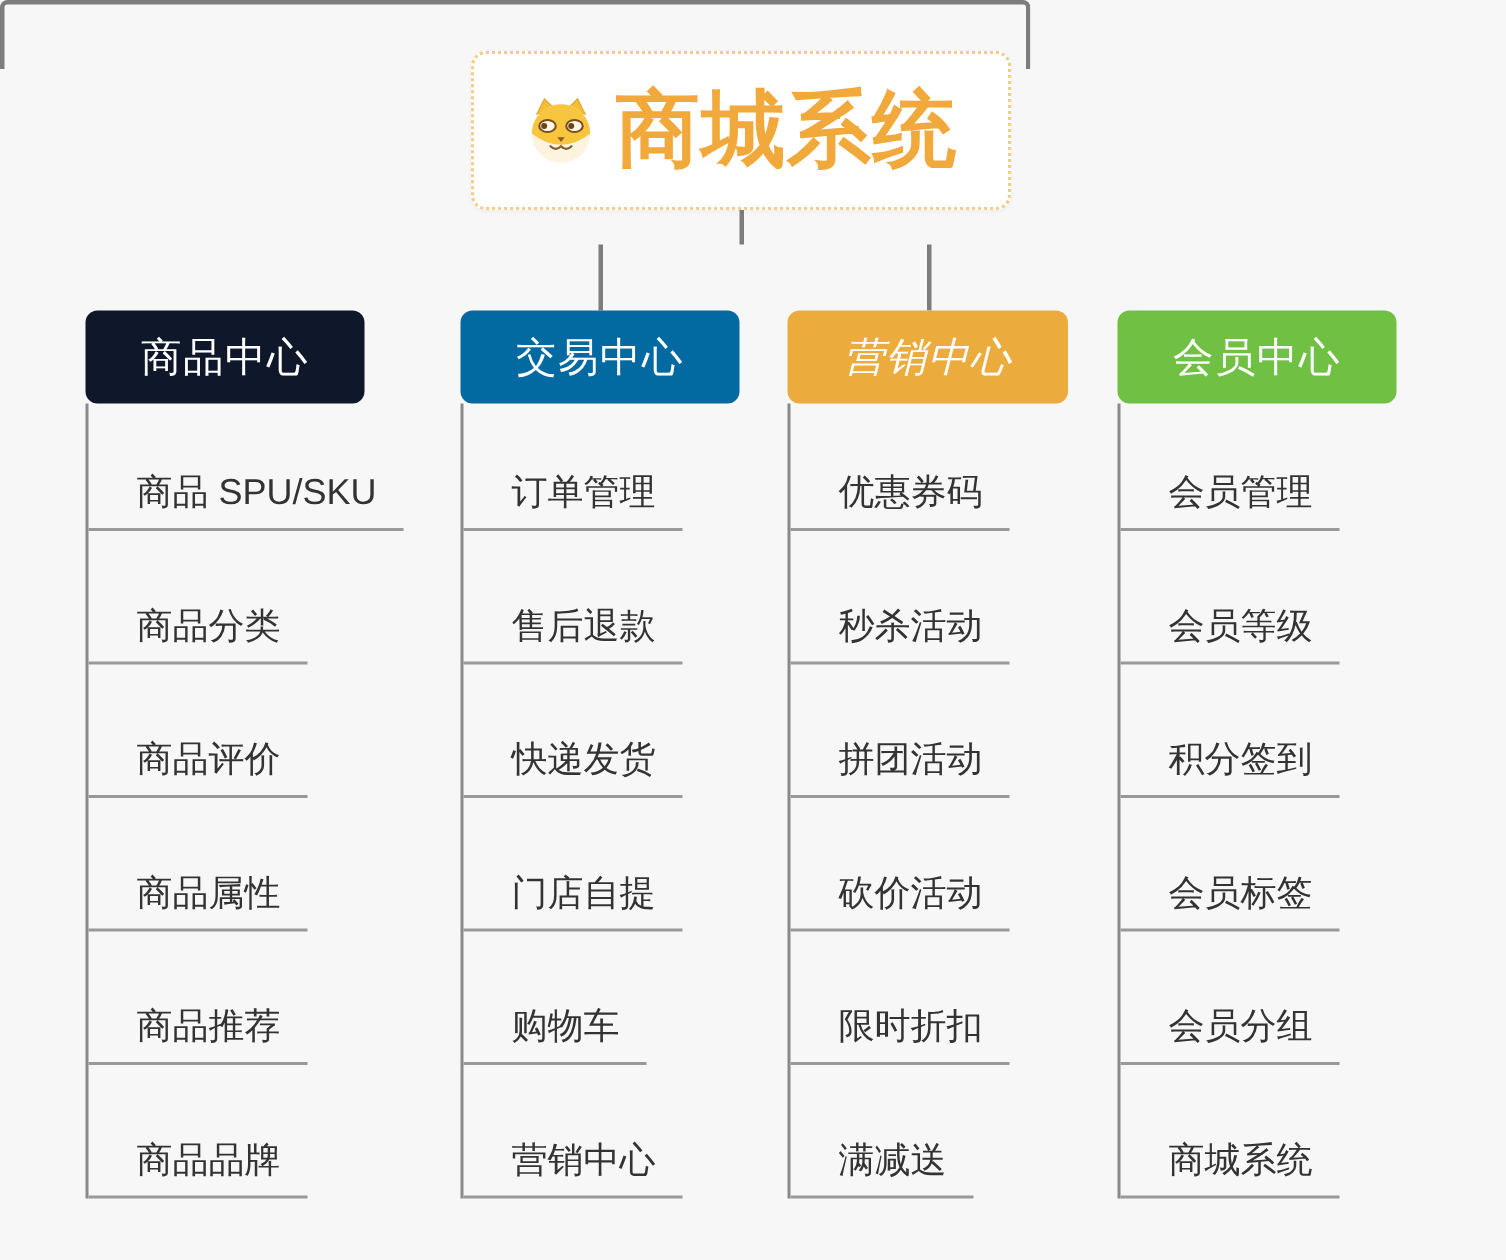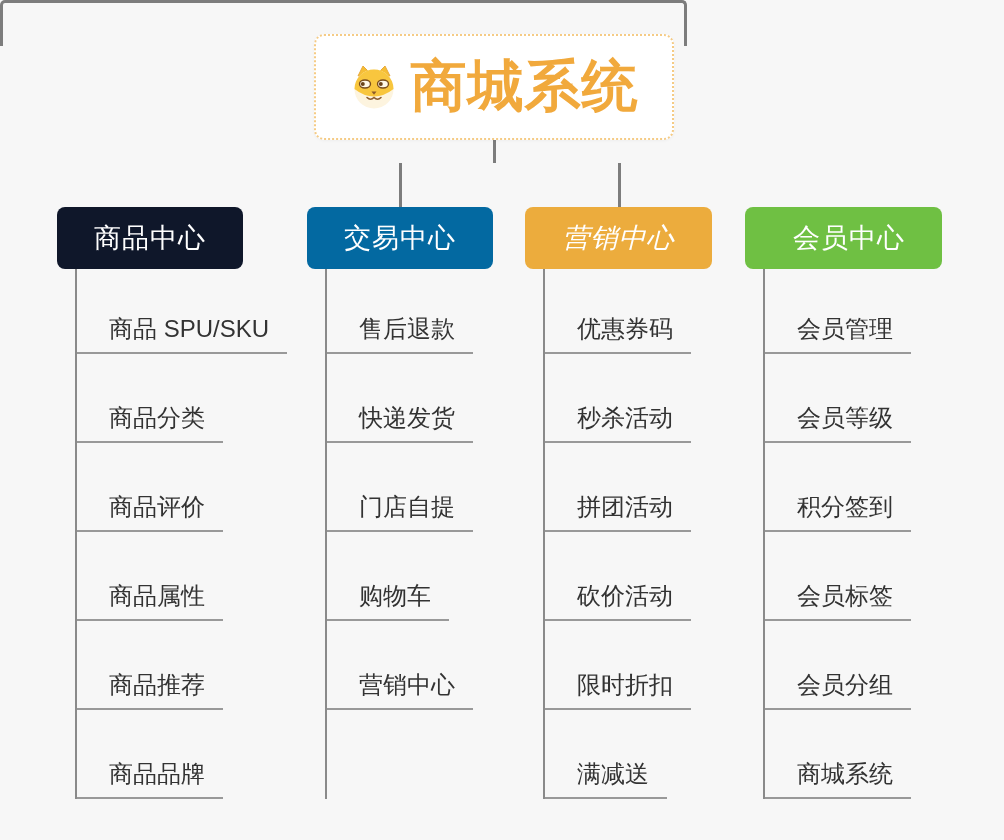--- a/index.html
+++ b/index.html
@@ -20,21 +20,21 @@
   .conn-bus{left:148px;top:161px;width:687px;height:46px;background:transparent;
     border-top:3px solid #7D7D7D;border-left:3px solid #7D7D7D;border-right:3px solid #7D7D7D;
     border-radius:5px 5px 0 0;box-sizing:border-box;}
   .conn-drop-2{left:399px;top:163px;width:3px;height:44px;}
   .conn-drop-3{left:618px;top:163px;width:3px;height:44px;}
 
   
   .branch{position:absolute;top:207px;width:250px;}
   .branch-header{width:186px;height:62px;border-radius:8px;color:#FFFFFF;font-size:27px;
     line-height:62px;text-align:center;letter-spacing:1px;}
-  .branch-children{margin-left:18px;height:530px;border-left:2px solid #8A8A8A;}
+  .branch-children{margin-left:0;height:530px;border-left:2px solid #8A8A8A;}
   .item{height:89px;display:flex;align-items:flex-end;}
   .item:first-child{height:85px;}
   .item-label{display:inline-block;border-bottom:2px solid #999999;
     padding:0 18px 9px 32px;font-size:24px;line-height:1.15;color:#333333;white-space:nowrap;}
 </style>
 </head>
 <body>
 
 <div class="canvas" style="background: rgb(247, 247, 247);">
 
@@ -80,20 +80,23 @@
       <div class="item">
           <span class="item-label">商品品牌</span>
         </div>
     </div>
   </div>
 
   <div class="branch" style="left:307px">
     <div class="branch-header" style="background: #0369a1;">交易中心</div>
     <div class="branch-children">
       <div class="item">
+          <span class="item-label">订单管理</span>
+        </div>
+      <div class="item">
           <span class="item-label">售后退款</span>
         </div>
       <div class="item">
           <span class="item-label">快递发货</span>
         </div>
       <div class="item">
           <span class="item-label">门店自提</span>
         </div>
       <div class="item">
           <span class="item-label">购物车</span>
@@ -122,21 +125,21 @@
       <div class="item">
           <span class="item-label">限时折扣</span>
         </div>
       <div class="item">
           <span class="item-label">满减送</span>
         </div>
     </div>
   </div>
 
   <div class="branch" style="left:745px">
-    <div class="branch-header" style="background: rgb(111, 192, 67); padding-left: 11px;">会员中心</div>
+    <div class="branch-header" style="background: rgb(111, 192, 67);">会员中心</div>
     <div class="branch-children">
       <div class="item">
           <span class="item-label">会员管理</span>
         </div>
       <div class="item">
           <span class="item-label">会员等级</span>
         </div>
       <div class="item">
           <span class="item-label">积分签到</span>
         </div>

